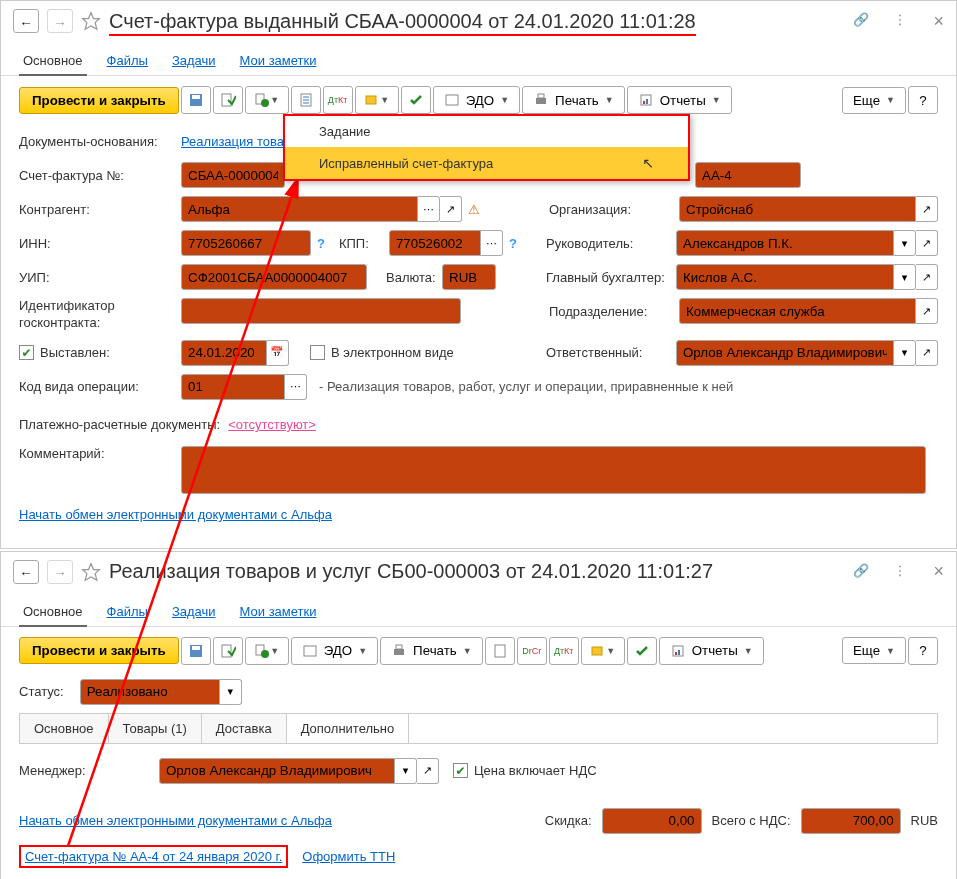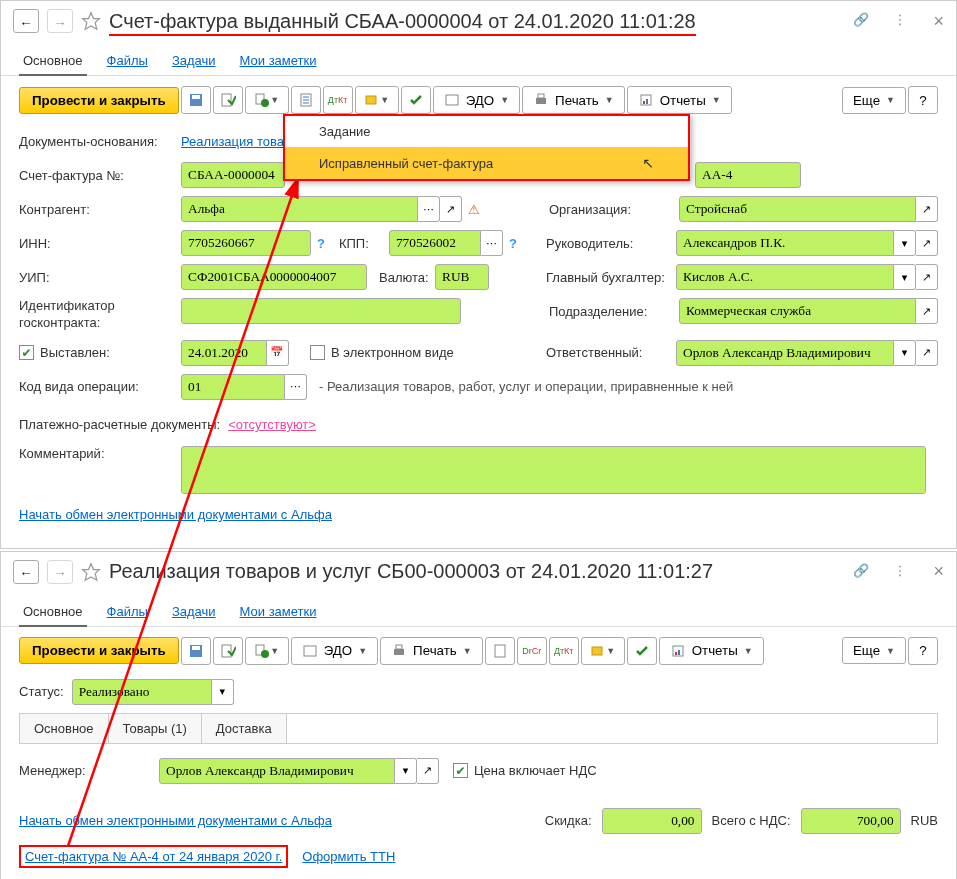--- a/index.html
+++ b/index.html
@@ -24,21 +24,21 @@
 .btn-icon.wide { width: 44px; }
 .btn-text { border: 1px solid #aaa; border-radius: 3px; background: #fff; padding: 5px 10px; display: inline-flex; align-items: center; gap: 6px; cursor: pointer; }
 .drop-arrow { font-size: 9px; color: #555; }
 .spacer { flex: 1; }
 
 .form-body { padding: 4px 18px 12px; }
 .form-row { display: flex; align-items: center; margin-bottom: 8px; min-height: 26px; }
 .lbl { width: 162px; color: #333; }
 .lbl-short { width: 50px; margin-left: 8px; }
 .link { color: #0066cc; text-decoration: underline; cursor: pointer; }
-.input { border: 1px solid #aaa; border-radius: 3px; padding: 3px 6px; height: 26px; background: #bef264; font-family: Liberation Serif, serif; }
+.input { border: 1px solid #aaa; border-radius: 3px; padding: 3px 6px; height: 26px; background: #c2410c; }
 .input-btn { width: 22px; height: 26px; border: 1px solid #aaa; border-left: none; border-radius: 0 3px 3px 0; background: #fff; display: inline-flex; align-items: center; justify-content: center; cursor: pointer; font-size: 11px; }
 .input-group { display: inline-flex; }
 .input-group .input { border-radius: 3px 0 0 3px; }
 .q-mark { color: #3399ff; font-weight: bold; margin: 0 6px; cursor: pointer; }
 .warn-icon { color: #cc6600; margin-left: 6px; }
 .right-col { margin-left: auto; display: flex; align-items: center; }
 .right-col .lbl { width: 130px; }
 .checkbox { width: 15px; height: 15px; border: 1px solid #888; display: inline-flex; align-items: center; justify-content: center; margin-right: 6px; }
 .checkbox.checked::after { content: "✔"; color: #2a8a2a; font-size: 12px; line-height: 1; }
 
@@ -211,21 +211,21 @@
             <input class="input" style="width: 218px;" value="Александров П.К.">
             <button class="input-btn">▾</button>
             <button class="input-btn">↗</button>
           </div>
       </div>
     </div>
 
     <div class="form-row">
       <span class="lbl">УИП:</span>
       <input class="input" style="width: 186px;" value="СФ2001СБАА0000004007">
-      <span class="lbl-short" style="width:56px;margin-left:12px">Валюта:</span>
+      <span class="lbl-short" style="width:56px;margin-left:19px">Валюта:</span>
       <input class="input" style="width: 54px;" value="RUB">
       <div class="right-col">
         <span class="lbl">Главный бухгалтер:</span>
         <div class="input-group">
             <input class="input" style="width: 218px;" value="Кислов А.С.">
             <button class="input-btn">▾</button>
             <button class="input-btn">↗</button>
           </div>
       </div>
     </div>
@@ -380,31 +380,32 @@
     <span class="spacer"></span>
     <button class="btn-text">
         <span>Еще</span>
         <span class="drop-arrow">▼</span>
       </button>
     <button class="btn-icon">?</button>
   </div>
 
   <div class="form-body">
     <div class="form-row">
-      <span style="margin-right:8px">Статус:</span>
+      <span style="margin-right:16px">Статус:</span>
       <div class="input-group">
           <input class="input" style="width: 140px;" value="Реализовано">
           <button class="input-btn">▾</button>
         </div>
     </div>
 
     <div class="tab-pane">
       <div class="tab-pane-item">Основное</div>
       <div class="tab-pane-item">Товары (1)</div>
       <div class="tab-pane-item">Доставка</div>
+      <div class="tab-pane-item active">Дополнительно</div>
     </div>
 
     <div class="form-row" style="padding:6px 0">
       <span class="lbl" style="width:140px">Менеджер:</span>
       <div class="input-group">
           <input class="input" style="width: 236px;" value="Орлов Александр Владимирович">
           <button class="input-btn">▾</button>
           <button class="input-btn">↗</button>
         </div>
       <span style="margin-left:14px;display:flex;align-items:center">

